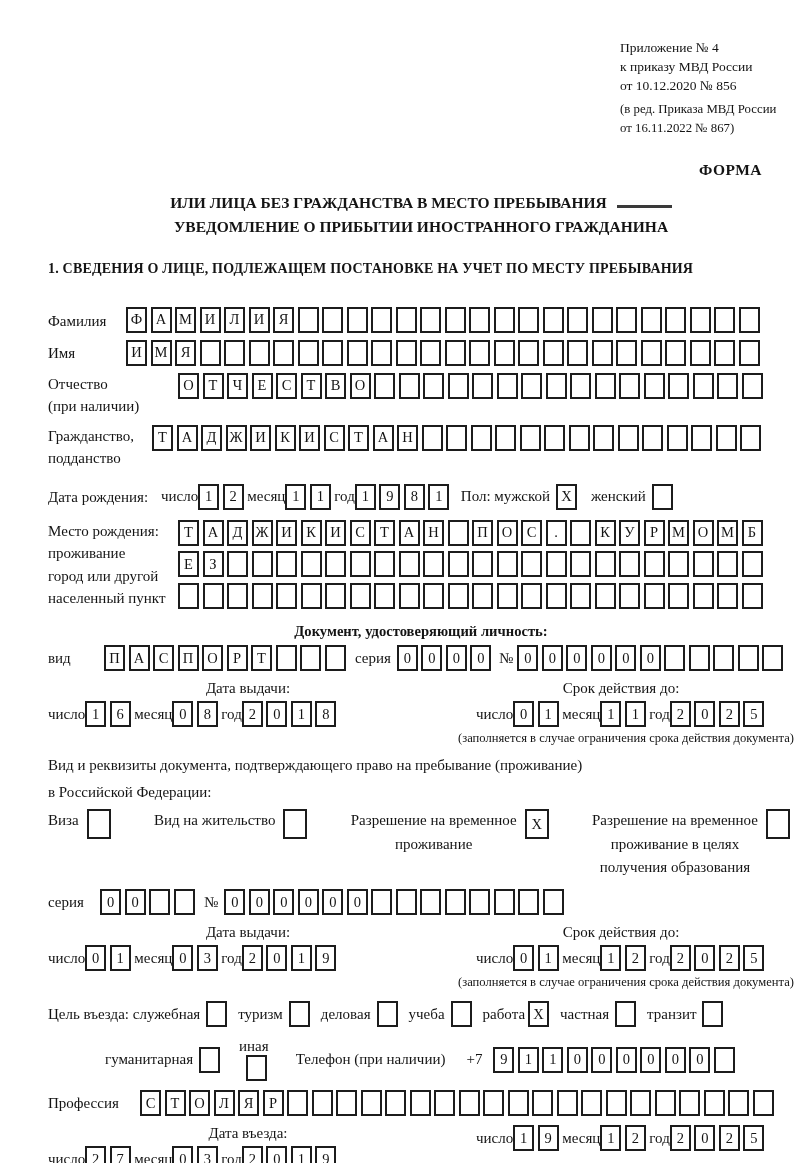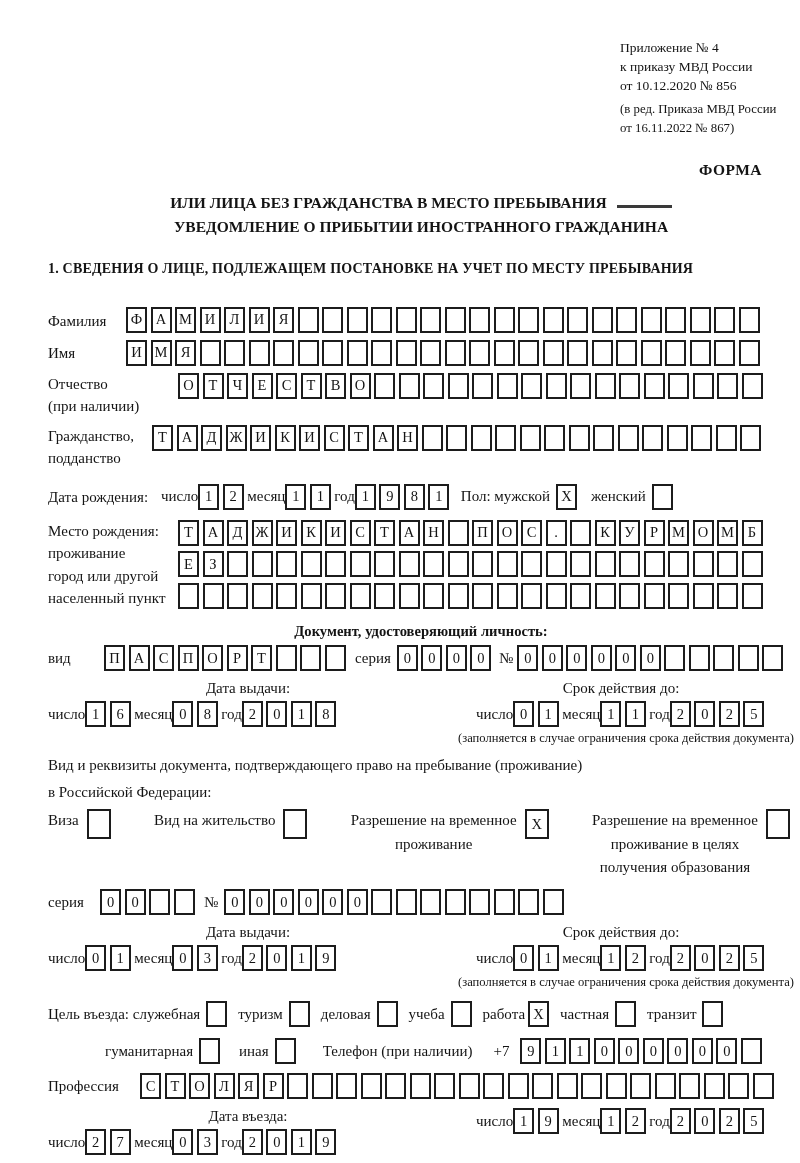--- a/index.html
+++ b/index.html
@@ -526,21 +526,21 @@
     <span>транзит</span>
     <span class="cell cb"></span>
   </span>
 </div>
 
 <div class="purpose-row indent57">
   <span class="pgroup">
     <span>гуманитарная</span>
     <span class="cell cb"></span>
   </span>
-  <span class="pgroup" style="margin-left:8px;">
+  <span class="pgroup" style="margin-left:8px;flex-direction:column;">
     <span>иная</span>
     <span class="cell cb"></span>
   </span>
   <span style="margin-left:16px;">Телефон (при наличии)</span>
   <span style="margin-left:10px;">+7</span>
   <span class="cellrow">
       <span class="cell">9</span>
       <span class="cell">1</span>
       <span class="cell">1</span>
       <span class="cell">0</span>

